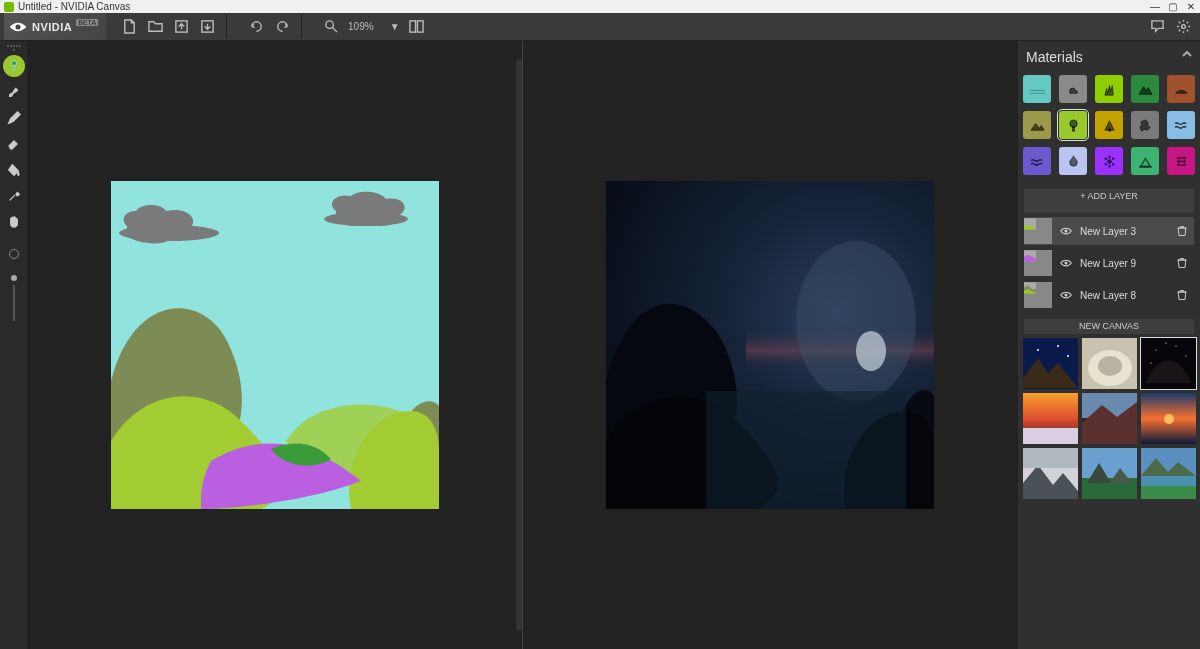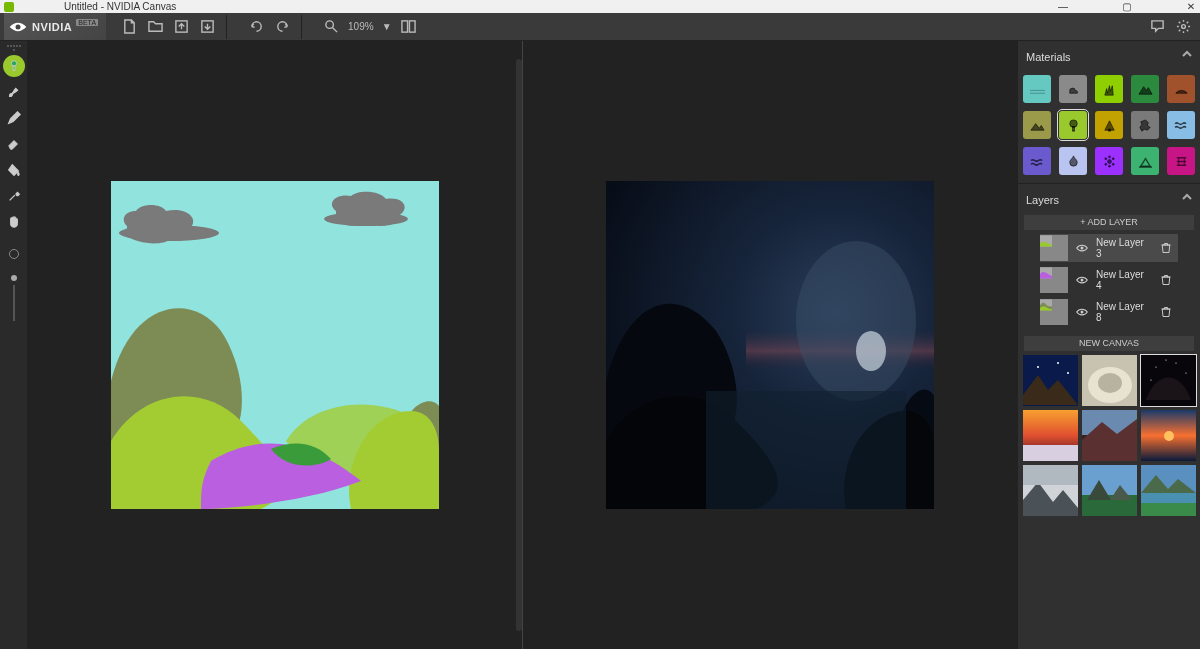--- a/index.html
+++ b/index.html
@@ -1,32 +1,32 @@
 <!DOCTYPE html>
 <html><head>
 <meta charset="utf-8">
 <style>
   * { margin: 0; padding: 0; box-sizing: border-box; }
   html, body { width: 1200px; height: 649px; overflow: hidden; background: #2a2a2a; font-family: "Segoe UI", Arial, sans-serif; color: #ccc; font-size: 11px; }
   
-  .titlebar { display: flex; align-items: center; height: 13px; background: #f0f0f0; color: #333; gap: 46px; }
+  .titlebar { display: flex; align-items: center; height: 13px; background: #f0f0f0; color: #333; }
   .titlebar .ico { width: 10px; height: 10px; background: #76b900; border-radius: 2px; margin: 0 4px; }
   .titlebar .title { flex: 1; font-size: 10px; }
   .titlebar .wbtn { width: 18px; text-align: center; font-size: 10px; cursor: pointer; }
   
   .appbar { height: 28px; background: #3a3a3a; display: flex; align-items: center; padding: 0 4px; border-bottom: 1px solid #222; }
   .brand { display: flex; align-items: center; gap: 4px; height: 100%; background: linear-gradient(135deg,#555,#444); padding: 0 8px 0 4px; position: relative; }
   .brand svg { width: 20px; height: 16px; }
   .brand .txt { font-size: 11px; font-weight: 600; letter-spacing: 0.5px; color: #e8e8e8; }
   .brand .beta { font-size: 7px; background: #888; color: #222; padding: 0 2px; position: relative; top: -4px; border-radius: 1px; }
   .tbgroup { display: flex; align-items: center; gap: 0; margin-left: 10px; }
   .tbbtn { width: 26px; height: 24px; display: flex; align-items: center; justify-content: center; cursor: pointer; color: #bbb; }
   .tbbtn svg { width: 15px; height: 15px; stroke: #bbb; fill: none; stroke-width: 1.5; }
   .vsep { width: 1px; height: 24px; background: #222; margin: 0 6px; }
-  .zoom { display: flex; align-items: center; gap: 8px; color: #bbb; font-size: 10px; padding: 0 4px; cursor: pointer;}
+  .zoom { display: flex; align-items: center; gap: 16px; color: #bbb; font-size: 10px; padding: 0 4px; cursor: pointer;}
   .spacer { flex: 1; }
   
   .main { display: flex; height: calc(649px - 13px - 28px); }
   
   .toolstrip { width: 28px; background: #2a2a2a; border-right: 1px solid #222; display: flex; flex-direction: column; align-items: center; padding-top: 4px; gap: 4px; }
   .tgrip { width: 16px; height: 6px; display:flex; flex-wrap:wrap; gap:1px; justify-content:center;}
   .tgrip i { width:2px; height:2px; background:#555;}
   .tool { width: 22px; height: 22px; display:flex; align-items:center; justify-content:center; cursor:pointer; border-radius:3px;}
   .tool svg { width:14px; height:14px; stroke:#ccc; fill:#ccc;}
   .tool.round { border-radius:50%; }
@@ -38,28 +38,28 @@
   .canvases { flex: 1; display:flex; background:#222; }
   .cpanel { flex:1; position:relative; display:flex; align-items:center; justify-content:center; border-right:1px solid #444;}
   .cpanel:last-child{ border-right:none;}
   .cscroll { position:absolute; right:0; top:18px; bottom:18px; width:6px; background:#333; border-radius:3px;}
   .art { width: 328px; height: 328px; background:#91e3de; position:relative; }
   .rendered { width:328px; height:328px; position:relative; overflow:hidden; }
   
   .rightpanel { width: 183px; background:#303030; border-left:1px solid #222; display:flex; flex-direction:column; overflow:hidden;}
   .section-head { height:26px; display:flex; align-items:center; justify-content:space-between; padding:0 8px; background:#303030; border-top:1px solid #222; cursor:pointer;}
   .section-head:first-child{ border-top:none;}
-  .section-head .hlabel { font-size:11px; color:#ddd;margin-top:6px; }
+  .section-head .hlabel { font-size:14px; color:#ddd;margin-top:6px; }
   .section-head svg { width:10px; height:10px; stroke:#aaa; fill:none; stroke-width:2;}
   .mat-grid { display:grid; grid-template-columns: repeat(5, 28px); gap:8px; padding:8px; justify-content:center;}
   .mat { width:28px; height:28px; border-radius:3px; display:flex; align-items:center; justify-content:center; cursor:pointer; position:relative;}
   .mat.selected { outline:1.5px solid #ddd; outline-offset:1px;}
   .mat svg { width:15px; height:15px; fill:rgba(0,0,0,0.55); stroke:rgba(0,0,0,0.6); stroke-width:1;}
-  .layer-add { height:15px; background:#3e3e3e; margin:6px 6px 4px; text-align:center; font-size:9px; line-height:15px; color:#ccc; cursor:pointer; border-radius:0;}
-  .layer-row { height:28px; margin:0 22px 4px; background:transparent; display:flex; align-items:center; gap:8px; padding:0 6px 0 0; cursor:pointer; border-radius:1px;}
+  .layer-add { height:24px; background:#3e3e3e; margin:6px 6px 4px; text-align:center; font-size:9px; line-height:15px; color:#ccc; cursor:pointer; border-radius:0;}
+  .layer-row { height:28px; margin:0 6px 4px; background:transparent; display:flex; align-items:center; gap:8px; padding:0 6px 0 0; cursor:pointer; border-radius:1px;}
   .layer-row.active { background:#4a4a4a; }
   .layer-thumb { width:28px; height:26px; background:#888; position:relative; overflow:hidden;}
   .layer-row .lname { flex:1; font-size:10px; color:#ddd;}
   .layer-row svg { width:12px; height:12px; fill:#ccc; }
   .styles-bar { height:15px; background:#3e3e3e; margin:6px 6px 4px; text-align:center; font-size:9px; line-height:15px; color:#ccc; cursor:pointer; border-radius:1px;}
   .style-grid { display:grid; grid-template-columns: repeat(3, 55px); gap:4px; padding: 0 6px 6px; justify-content:center;}
   .style { width:55px; height:51px; background:#555; cursor:pointer; position:relative; overflow:hidden;}
   .style.selected { outline:1.5px solid #ddd; outline-offset:0px;}
 </style>
 </head>
@@ -353,26 +353,20 @@
           </svg>
         </div>
       <div class="mat" style="background:#c71585">
           <svg viewBox="0 0 16 16" fill="none">
             <path d="M3 4h10M3 8h10M3 12h10" stroke-width="1.5"></path>
             <path d="M5 4v8M11 4v8" stroke-width="1"></path>
           </svg>
         </div>
     </div>
 
-    <div class="section-head">
-      <span class="hlabel">Layers</span>
-      <svg viewBox="0 0 10 10">
-          <path d="M1 7l4-4 4 4"></path>
-        </svg>
-    </div>
     <div class="layer-add">+ ADD LAYER</div>
     <div class="layer-row active">
       <div class="layer-thumb"><svg viewBox="0 0 28 26" width="28" height="26">
             <rect width="28" height="26" fill="#aaa"></rect>
             <path d="M0 20c5-8 12-6 18-2 4 3 10 3 10 3v5H0z" fill="#9ac92e"></path>
           </svg></div>
       <svg viewBox="0 0 16 16">
           <path d="M1 8c3-5 11-5 14 0-3 5-11 5-14 0z" fill="none" stroke="#ccc" stroke-width="1.5"></path>
           <circle cx="8" cy="8" r="2"></circle>
         </svg>
@@ -383,21 +377,21 @@
     </div>
     <div class="layer-row">
       <div class="layer-thumb"><svg viewBox="0 0 28 26" width="28" height="26">
             <rect width="28" height="26" fill="#aaa"></rect>
             <path d="M0 16c6-10 14-4 20 0 3 2 8 4 8 4v6H0z" fill="#b95fe0"></path>
           </svg></div>
       <svg viewBox="0 0 16 16">
           <path d="M1 8c3-5 11-5 14 0-3 5-11 5-14 0z" fill="none" stroke="#ccc" stroke-width="1.5"></path>
           <circle cx="8" cy="8" r="2"></circle>
         </svg>
-      <span class="lname">New Layer 4</span>
+      <span class="lname">New Layer 9</span>
       <svg viewBox="0 0 16 16">
           <path d="M3 4h10l-1 10H4zM6 4V2h4v2M2 4h12" fill="none" stroke="#ccc" stroke-width="1.3"></path>
         </svg>
     </div>
     <div class="layer-row">
       <div class="layer-thumb"><svg viewBox="0 0 28 26" width="28" height="26">
             <rect width="28" height="26" fill="#aaa"></rect>
             <path d="M0 14c4-8 10-8 14-2 4 6 14 4 14 4v10H0z" fill="#7d8c54"></path>
             <path d="M0 20c5-6 12-4 18 0 4 3 10 3 10 3v3H0z" fill="#9ac92e"></path>
           </svg></div>

